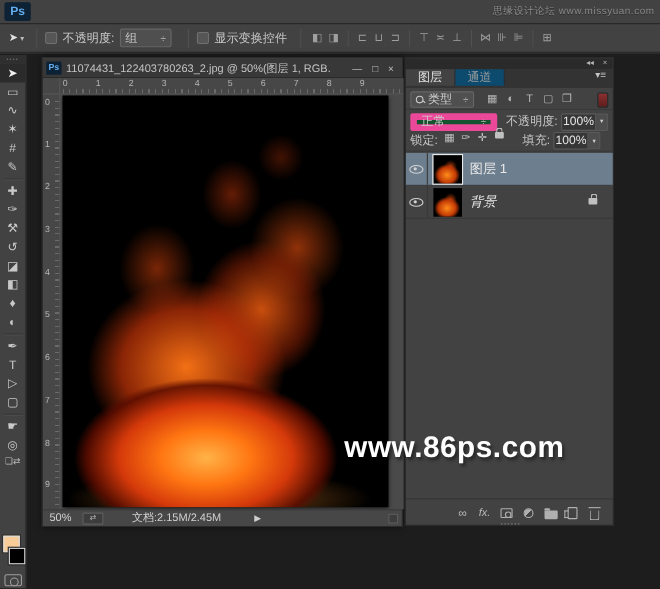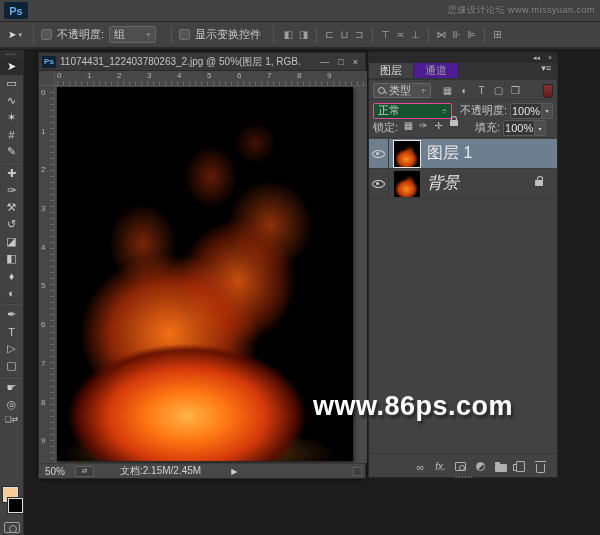--- a/index.html
+++ b/index.html
@@ -86,33 +86,33 @@
     display:flex;align-items:center;justify-content:center;font-size:7px;color:#b5b5b5;margin-right:26px}
   .st-doc{white-space:nowrap}
   .st-arrow{margin-left:30px;font-size:8px;color:#cfcfcf}
   .st-grip{margin-left:auto;margin-right:3px;width:9px;height:9px;border:1px solid #5e5e5e;background:#3d3d3d}
 
   
   .layerspanel{position:absolute;left:368px;top:52px;width:190px;height:426px;background:#424242;border:1px solid #282828}
   .lp-dockhdr{position:absolute;left:0;top:0;width:100%;height:10px;background:#2a2a2a;display:flex;justify-content:flex-end;
     align-items:center;gap:8px;padding-right:5px;color:#b5b5b5;font-size:7px;line-height:10px}
   .lp-tabs{position:absolute;left:0;top:10px;width:100%;height:17px;background:#333;display:flex;align-items:flex-start}
-  .lp-tab{padding:0 11px;display:flex;align-items:center;font-size:11px;color:#9b9b9b;background:#4c1d95;border-right:1px solid #2c2c2c}
+  .lp-tab{padding:0 11px;display:flex;align-items:center;font-size:11px;color:#9b9b9b;background:#0c4a6e;border-right:1px solid #2c2c2c}
   .lp-tab.active{background:#424242;color:#e0e0e0}
   .lp-menu{margin-left:auto;padding-right:6px;display:flex;align-items:center;color:#c5c5c5;font-size:9px}
   .lp-filter{position:absolute;left:0;top:29px;width:100%;height:18px;display:flex;align-items:center;padding:0 4px;border-bottom:1px solid #393939}
   .mag{position:relative;width:8px;height:8px;display:inline-block;margin-right:3px}
   .mag::before{content:"";position:absolute;left:0;top:0;width:5px;height:5px;border:1px solid #c9c9c9;border-radius:50%}
   .mag::after{content:"";position:absolute;left:5.5px;top:5.5px;width:3px;height:1px;background:#c9c9c9;transform:rotate(45deg)}
   .lp-filter .mini-dd{margin-right:8px;height:15px}
   .flt-ico{width:17px;text-align:center;color:#b5b5b5;font-size:10px}
   .flt-toggle{margin-left:auto;width:10px;height:14px;background:linear-gradient(#8d2f2f,#5f1d1d);
     border:1px solid #272727;border-radius:2px}
   .lp-blend{position:absolute;left:0;top:48px;width:100%;height:19px;display:flex;align-items:center;padding:0 4px}
-  .blend-dd{display:flex;align-items:center;width:97px;height:16px;background:#14532d;border:1px solid #ec4899;
+  .blend-dd{display:flex;align-items:center;width:97px;height:16px;background:#14532d;border:6px solid #ec4899;
     border-radius:2px;padding:0 4px}
   .blend-dd .dd-val{flex:1}
   .blend-dd .dd-stp{font-size:9px;color:#bbb}
   .lp-lbl{margin-left:8px;margin-right:3px;color:#c6c6c6;white-space:nowrap}
   .val-dd{display:flex;align-items:center;height:16px}
   .val-box{width:32px;height:16px;background:#363636;border:1px solid #5a5a5a;border-radius:2px 0 0 2px;
     display:flex;align-items:center;justify-content:center;color:#e4e4e4}
   .val-btn{width:11px;height:16px;background:#4d4d4d;border:1px solid #5a5a5a;border-left:none;border-radius:0 2px 2px 0;
     display:flex;align-items:center;justify-content:center;font-size:6px;color:#ccc}
   .lp-lock{position:absolute;left:0;top:67px;width:100%;height:18px;display:flex;align-items:flex-start;padding:0 4px;border-bottom:1px solid #393939}
@@ -123,21 +123,21 @@
   .layer-row{height:30px;display:flex;align-items:center;border-bottom:1px solid #393939;position:relative}
   .layer-row.selected{background:#6d7e8e}
   .eye-cell{width:20px;display:flex;align-items:center;justify-content:center;border-right:1px solid #393939;height:100%}
   .eye{position:relative;width:13px;height:9px;display:inline-block}
   .eye::before{content:"";position:absolute;left:0;top:1px;width:11px;height:6px;border:1px solid #d2d2d2;border-radius:50%}
   .eye::after{content:"";position:absolute;left:4px;top:3px;width:3px;height:3px;background:#d2d2d2;border-radius:50%}
   .thumb{width:26px;height:26px;margin:0 7px 0 5px;background:
     radial-gradient(55% 48% at 48% 70%, #ff8c1a 0%, #c33b06 55%, rgba(0,0,0,0) 82%),
     radial-gradient(30% 30% at 60% 40%, rgba(210,70,10,.8) 0%, rgba(0,0,0,0) 75%),#000}
   .layer-row.selected .thumb{outline:1px solid #e8e8e8}
-  .layer-name{color:#e8e8e8;font-size:16px}
+  .layer-name{color:#e8e8e8;font-size:12px}
   .layer-row.locked .layer-name{font-style:italic}
   .row-lock{display:none;position:absolute;right:14px;top:11px}
   .layer-row.locked .row-lock{display:inline-block}
   .lp-bottom{position:absolute;left:0;top:400px;width:100%;height:26px;border-top:1px solid #363636;
     display:flex;align-items:center;justify-content:flex-end;padding-right:8px;gap:3px}
   .bb-ico{display:inline-flex;align-items:center;justify-content:center;width:17px;height:16px;color:#b8b8b8;font-size:11px}
   .bb-ico .bbg{font-style:normal;display:inline-flex;align-items:center;justify-content:center}
   .bb-ico.fx .bbg{font-style:italic;font-size:10px}
   .bb-ico.mask .bbg{width:11px;height:9px;border:1px solid #b0b0b0;border-radius:1px;position:relative}
   .bb-ico.mask .bbg::after{content:"";position:absolute;left:2.5px;top:1.5px;width:4px;height:4px;border-radius:50%;border:1px solid #b0b0b0}

